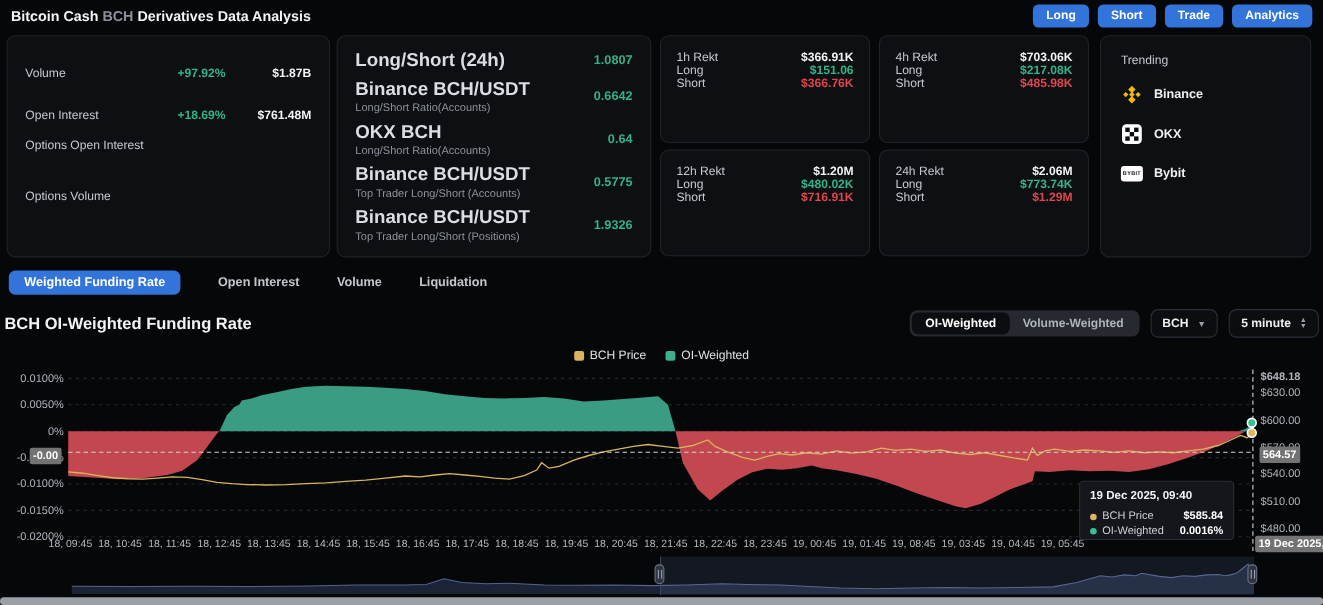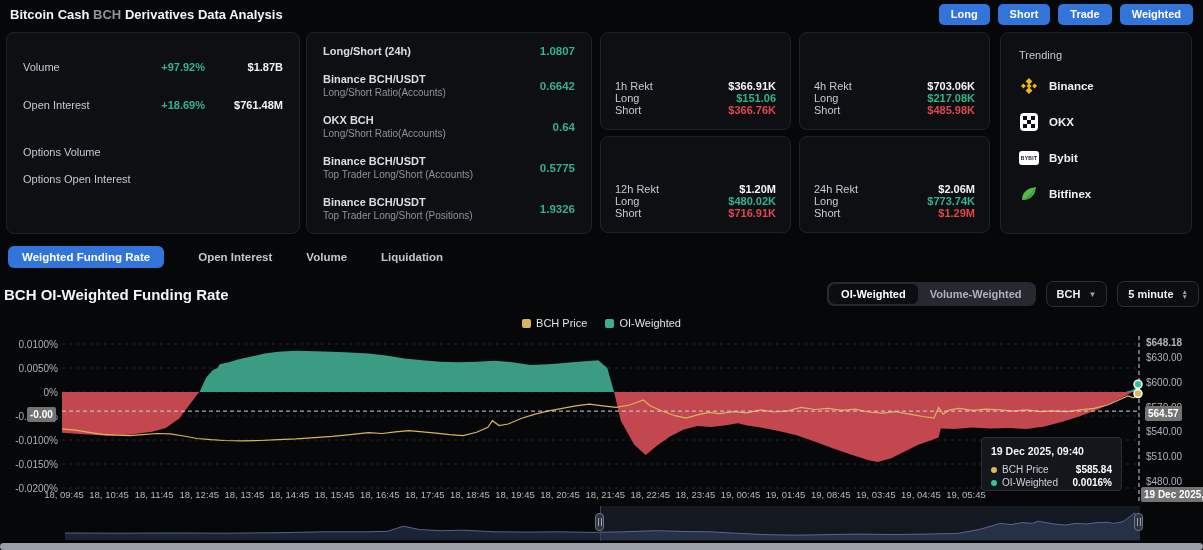--- a/index.html
+++ b/index.html
@@ -20,27 +20,27 @@
   .card { position:absolute; background:#0d0f13; border:1px solid #1f2329; border-radius:8px; }
   #card-stats { left:6px; top:32px; width:294px; height:202px; padding:14px 16px; }
   .stat-row { display:flex; align-items:center; height:20px; }
   .stat-row .lbl { flex:1; font-size:11px; color:#c6cad0; }
   .stat-row .pct { width:72px; text-align:right; font-size:11px; font-weight:bold; color:#31b586; }
   .stat-row .val { width:78px; text-align:right; font-size:11px; font-weight:bold; color:#f2f4f6; }
   #card-ratios { left:306px; top:32px; width:286px; height:202px; padding:12px 16px;
     display:flex; flex-direction:column; justify-content:space-between; }
   .ratio-row { display:flex; align-items:center; }
   .ratio-row .tcol { flex:1; }
-  .ratio-row .t1 { font-size:11px; font-weight:bold; color:#dadde2; }
+  .ratio-row .t1 { font-size:17px; font-weight:bold; color:#dadde2; }
   .ratio-row .t2 { font-size:10px; color:#8d939c; margin-top:2px; }
   .ratio-row .rv { font-size:11.5px; font-weight:bold; color:#35b184; }
   #rekt-grid { position:absolute; left:600px; top:32px; width:390px; height:201px;
     display:grid; grid-template-columns:1fr 1fr; grid-template-rows:1fr 1fr; gap:6px 8px; }
   .rekt-card { position:relative; background:#0d0f13; border:1px solid #1f2329; border-radius:8px;
-    padding:13px 14px; display:flex; flex-direction:column; justify-content:flex-end; }
+    padding:13px 14px; display:flex; flex-direction:column; justify-content:flex-start; }
   .rekt-row { display:flex; align-items:center; }
   .rekt-row .rl { flex:1; font-size:11px; color:#c6cad0; }
   .rekt-row .rv { font-size:11px; font-weight:bold; color:#f2f4f6; }
   .rekt-row .rv.green { color:#31b586; }
   .rekt-row .rv.red { color:#e0464d; }
   #card-trending { left:1000px; top:32px; width:192px; height:202px; padding:16px 18px; }
   .trend-title { font-size:11px; color:#c6cad0; margin-bottom:14px; }
   .trend-item { display:flex; align-items:center; gap:10px; height:22px; margin-bottom:14px; cursor:pointer; }
   .trend-item .tlabel { font-size:11.5px; font-weight:bold; color:#eef0f3; }
   .ticon { width:20px; height:20px; display:flex; align-items:center; justify-content:center; }
@@ -107,42 +107,42 @@
 <div class="topbar">
   <div class="title">
     <span>Bitcoin Cash</span>
     <span class="dim">BCH</span>
     <span>Derivatives Data Analysis</span>
   </div>
   <div class="btns">
     <button class="hbtn">Long</button>
     <button class="hbtn">Short</button>
     <button class="hbtn">Trade</button>
-    <button class="hbtn">Weighted</button>
+    <button class="hbtn">Analytics</button>
   </div>
 </div>
 
 <div class="card" id="card-stats">
   <div class="stat-row" style="margin-top:10px">
     <span class="lbl">Volume</span>
     <span class="pct">+97.92%</span>
     <span class="val">$1.87B</span>
   </div>
   <div class="stat-row" style="margin-top:18px">
     <span class="lbl">Open Interest</span>
     <span class="pct">+18.69%</span>
     <span class="val">$761.48M</span>
   </div>
+  <div class="stat-row" style="margin-top:7px">
+    <span class="lbl">Options Open Interest</span>
+    <span class="pct"></span>
+    <span class="val"></span>
+  </div>
   <div class="stat-row" style="margin-top:27px">
     <span class="lbl">Options Volume</span>
-    <span class="pct"></span>
-    <span class="val"></span>
-  </div>
-  <div class="stat-row" style="margin-top:7px">
-    <span class="lbl">Options Open Interest</span>
     <span class="pct"></span>
     <span class="val"></span>
   </div>
 </div>
 
 <div class="card" id="card-ratios">
   <div class="ratio-row">
     <div class="tcol">
         <div class="t1">Long/Short (24h)</div>
       </div>
@@ -261,29 +261,20 @@
           <i style="left:11px;top:11px"></i>
         </span>
     </span>
     <span class="tlabel">OKX</span>
   </div>
   <div class="trend-item">
     <span class="ticon">
       <span class="bybit-box">BYBIT</span>
     </span>
     <span class="tlabel">Bybit</span>
-  </div>
-  <div class="trend-item">
-    <span class="ticon">
-      <svg width="18" height="18" viewBox="0 0 18 18">
-        <path d="M2,15 Q2,4 16,2 Q15,12 7,14.5 Q4,15.4 2,15 Z" fill="#5cb64e"></path>
-        <path d="M2,15 Q8,13 16,2 Q12,13 5,15 Z" fill="#3f9a3e"></path>
-      </svg>
-    </span>
-    <span class="tlabel">Bitfinex</span>
   </div>
 </div>
 
 <div class="tabs">
   <div class="tab active">Weighted Funding Rate</div>
   <div class="tab">Open Interest</div>
   <div class="tab">Volume</div>
   <div class="tab">Liquidation</div>
 </div>
 

